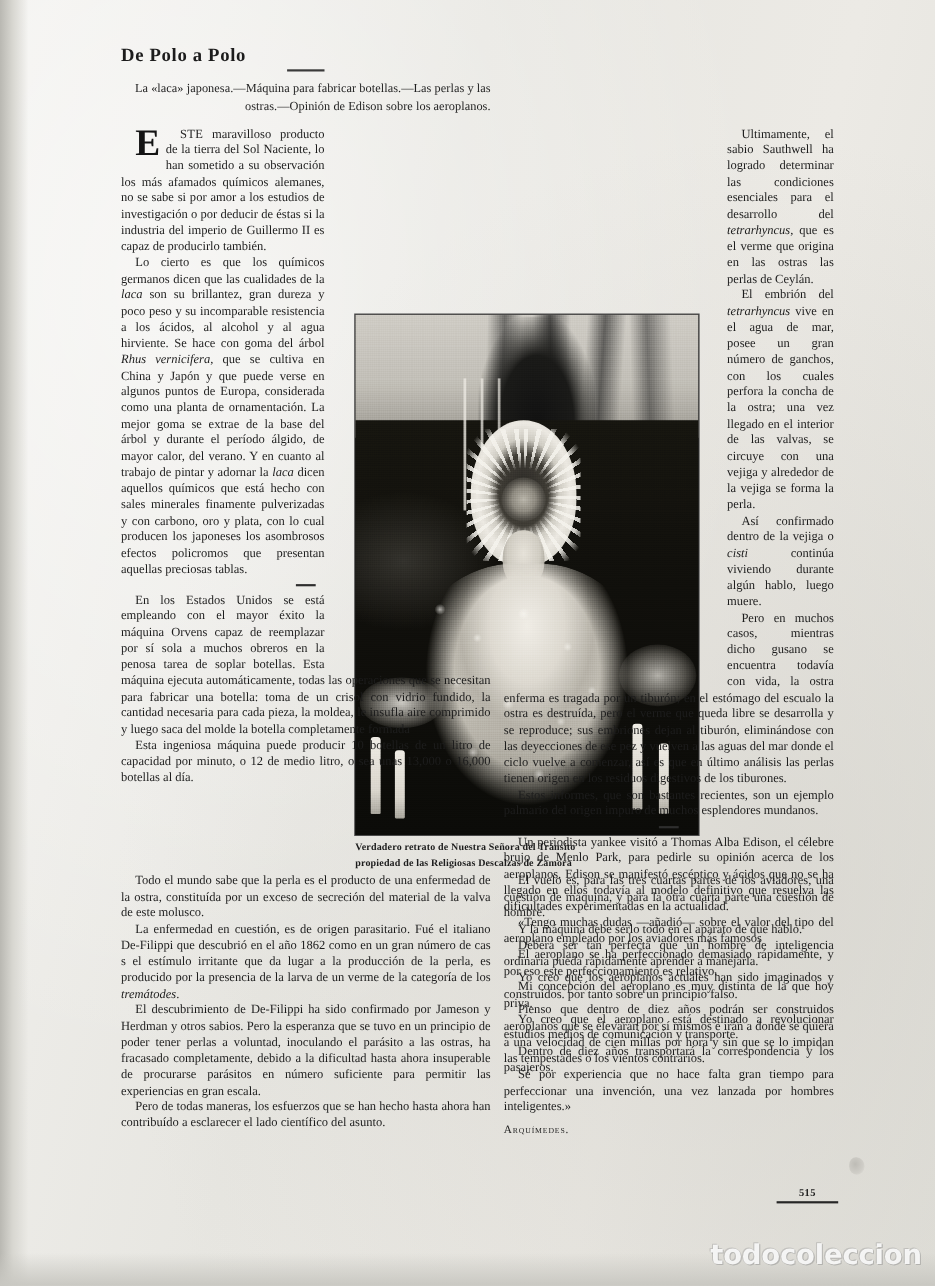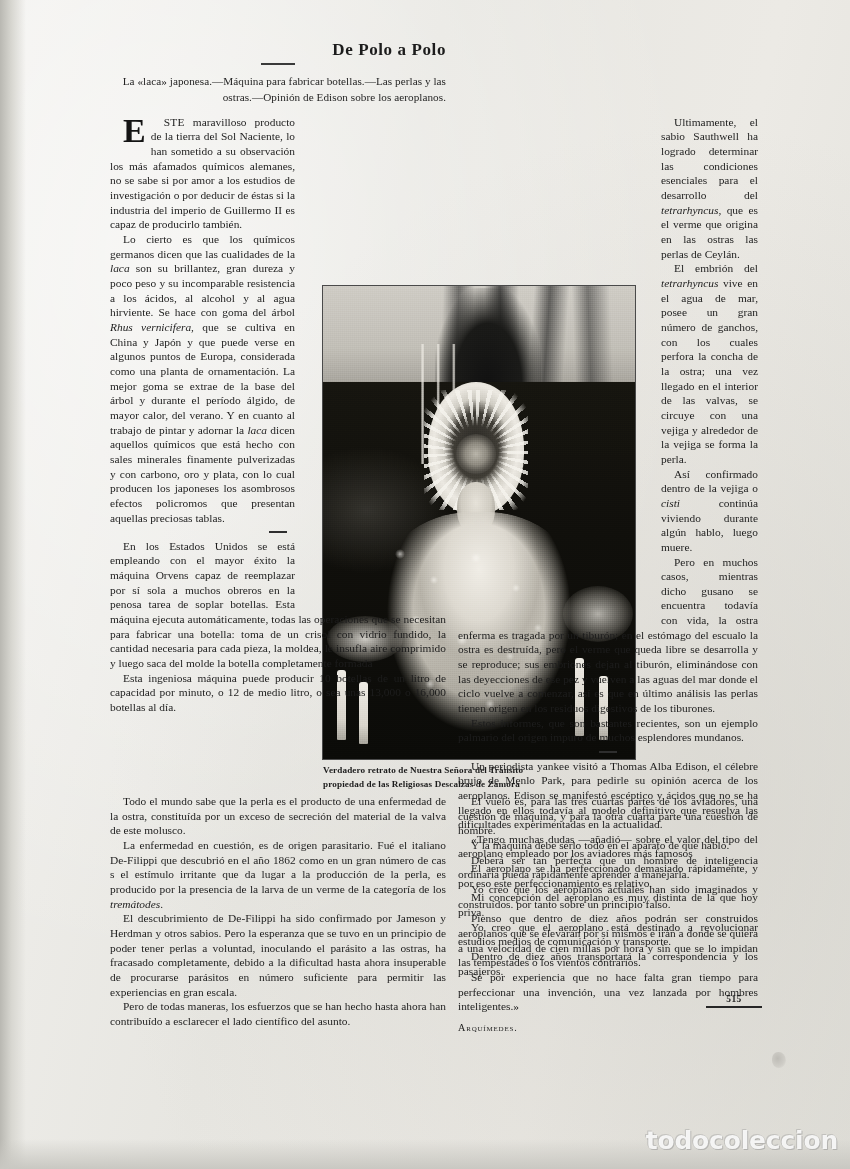--- a/index.html
+++ b/index.html
@@ -50,21 +50,21 @@
     width: 648px;
   }
 
   
   .article-title {
     font-family: "Liberation Serif", serif;
     font-weight: bold;
     font-size: 17px;
     letter-spacing: 0.6px;
     color: #1c1c1c;
-    text-align: right;
+    text-align: left;
     width: 336px;
     margin: 0 0 3px 0;
   }
   .title-rule {
     width: 34px;
     height: 2px;
     background: #3a3a3a;
     margin: 3px auto 9px auto;
   }
   .title-rule-wrap { width: 336px; }
@@ -297,21 +297,21 @@
     letter-spacing: 0.8px;
     margin-top: 7px;
     font-variant: small-caps;
     color: #1d1d1d;
   }
 
   
   .folio {
     position: absolute;
     left: 706px;
-    top: 994px;
+    top: 1080px;
     width: 56px;
     text-align: center;
   }
   .folio .num {
     font-size: 9.5px;
     font-weight: bold;
     color: #1f1f1f;
     letter-spacing: 0.4px;
   }
   .folio .rule {

